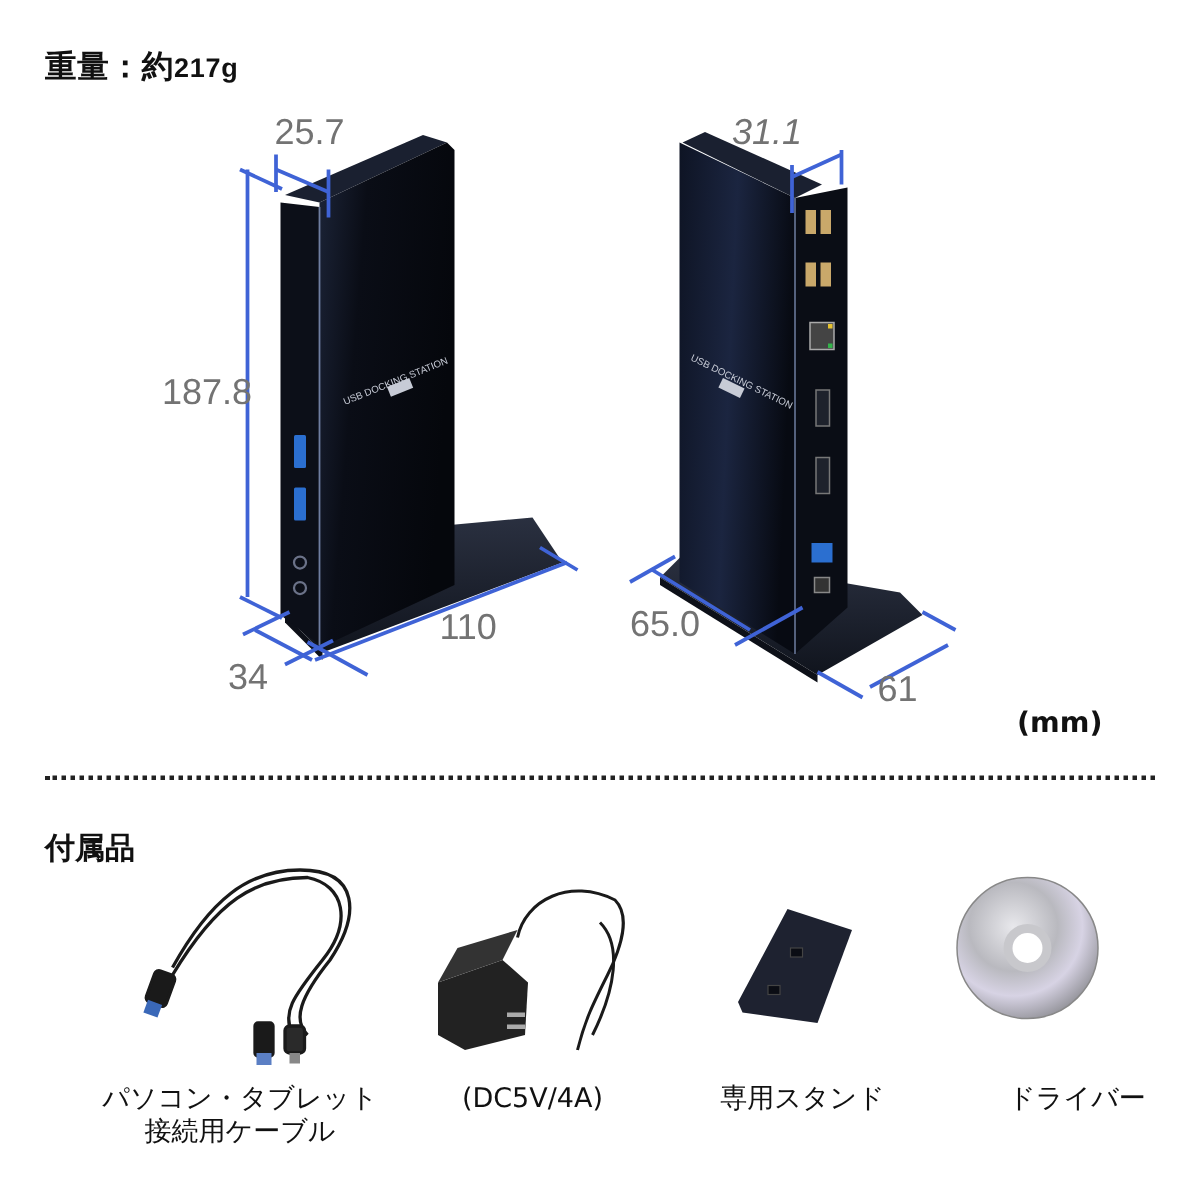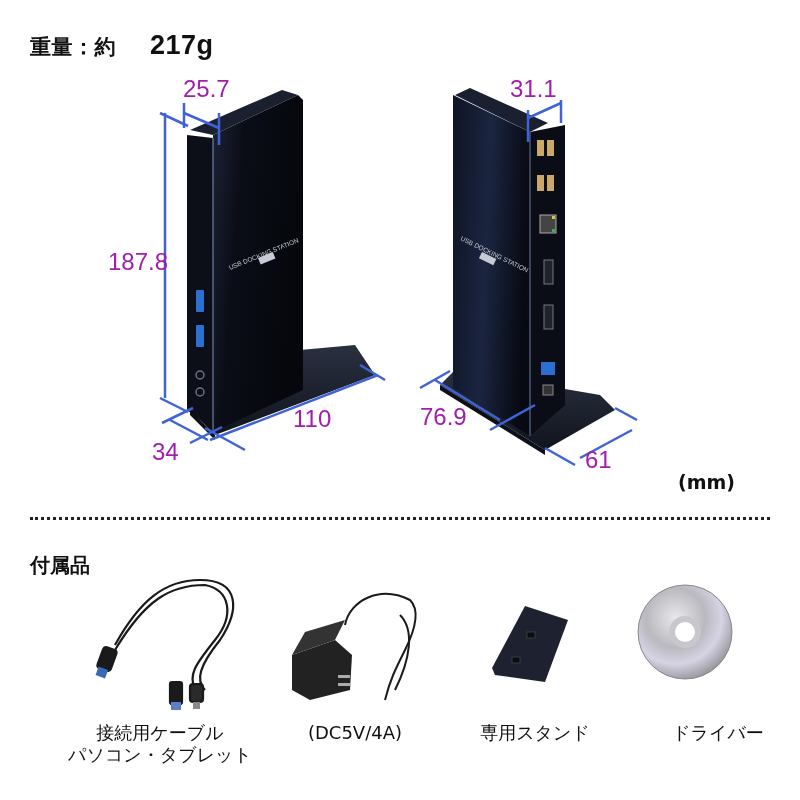--- a/index.html
+++ b/index.html
@@ -1,21 +1,21 @@
 <!DOCTYPE html>
 <html><head>
 <meta charset="utf-8">
 <style>
   html, body { margin:0; padding:0; background:#ffffff; }
   body { width:800px; height:800px; position:relative; overflow:hidden;
          font-family:"DejaVu Sans","Liberation Sans",sans-serif; color:#111; }
   .abs { position:absolute; }
   .weight { left:30px; top:30px; font-size:21px; font-weight:bold; letter-spacing:0.5px; }
-  .weight .num { font-family:"Liberation Sans",sans-serif; font-size:27px;padding-left:34px; }
-  .dim { font-family:"Liberation Sans",sans-serif; font-size:24px; font-weight:500; color:#a21caf; }
+  .weight .num { font-family:"Liberation Sans",sans-serif; font-size:18px; }
+  .dim { font-family:"Liberation Sans",sans-serif; font-size:24px; font-weight:500; color:#737373; }
   .unit { font-family:"DejaVu Sans",sans-serif; font-size:19px; font-weight:bold;margin-top:21px; }
   .divider { left:30px; top:517px; width:740px; height:0; border-top:3px dotted #222; }
   .acc-title { left:30px; top:552px; font-size:20px; font-weight:bold; }
   .cap { font-family:"DejaVu Sans",sans-serif; font-size:18px; text-align:center; line-height:22px; color:#111; }
   svg { position:absolute; left:0; top:0; }
 </style>
 </head>
 <body>
 
 <div class="abs weight">
@@ -119,22 +119,22 @@
     <line x1="545" y1="448" x2="575" y2="465"></line>
     <line x1="615" y1="408" x2="637" y2="420"></line>
     <line x1="580" y1="458" x2="632" y2="430"></line>
   </g>
 </svg>
 
 <div class="abs dim" style="left:183px; top:75px;">25.7</div>
 <div class="abs dim" style="left:108px; top:248px;">187.8</div>
 <div class="abs dim" style="left:152px; top:438px;">34</div>
 <div class="abs dim" style="left:293px; top:405px;">110</div>
-<div class="abs dim" style="left:510px; top:75px;">31.1</div>
-<div class="abs dim" style="left:420px; top:403px;">76.9</div>
+<div class="abs dim" style="left:488px; top:75px;font-style:italic;">31.1</div>
+<div class="abs dim" style="left:420px; top:403px;">65.0</div>
 <div class="abs dim" style="left:585px; top:446px;">61</div>
 <div class="abs unit" style="left:678px; top:450px;">(mm)</div>
 
 <div class="abs divider"></div>
 
 <div class="abs acc-title">付属品</div>
 
 <svg width="800" height="800" viewBox="0 0 800 800" style="pointer-events:none;">
 
   <g fill="none" stroke="#1a1a1a" stroke-width="2.2">
@@ -164,22 +164,22 @@
   </g>
 
   <g>
     <circle cx="685" cy="632" r="47" fill="url(#cdGrad)" stroke="#888" stroke-width="1"></circle>
     <circle cx="685" cy="632" r="16" fill="#c8c8cc"></circle>
     <circle cx="685" cy="632" r="10" fill="#ffffff"></circle>
   </g>
 </svg>
 
 <div class="abs cap" style="left:50px; top:722px; width:220px;">
+  <div>パソコン・タブレット</div>
   <div>接続用ケーブル</div>
-  <div>パソコン・タブレット</div>
 </div>
 <div class="abs cap" style="left:280px; top:722px; width:150px;">
   <div>(DC5V/4A)</div>
 </div>
 <div class="abs cap" style="left:460px; top:722px; width:150px;">
   <div>専用スタンド</div>
 </div>
 <div class="abs cap" style="left:648px; top:722px; width:140px;">
   <div>ドライバー</div>
 </div>

